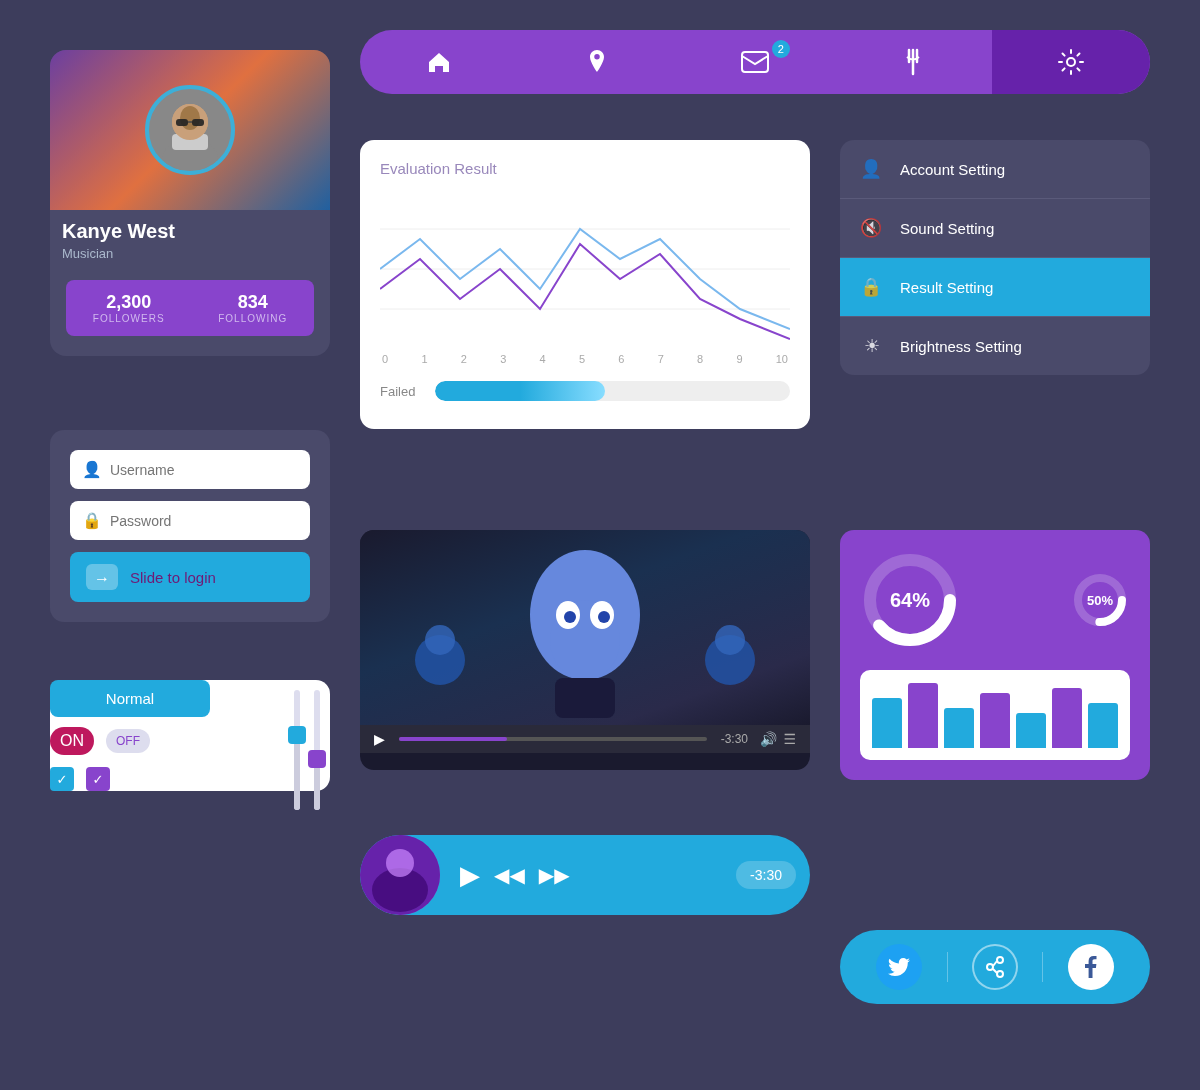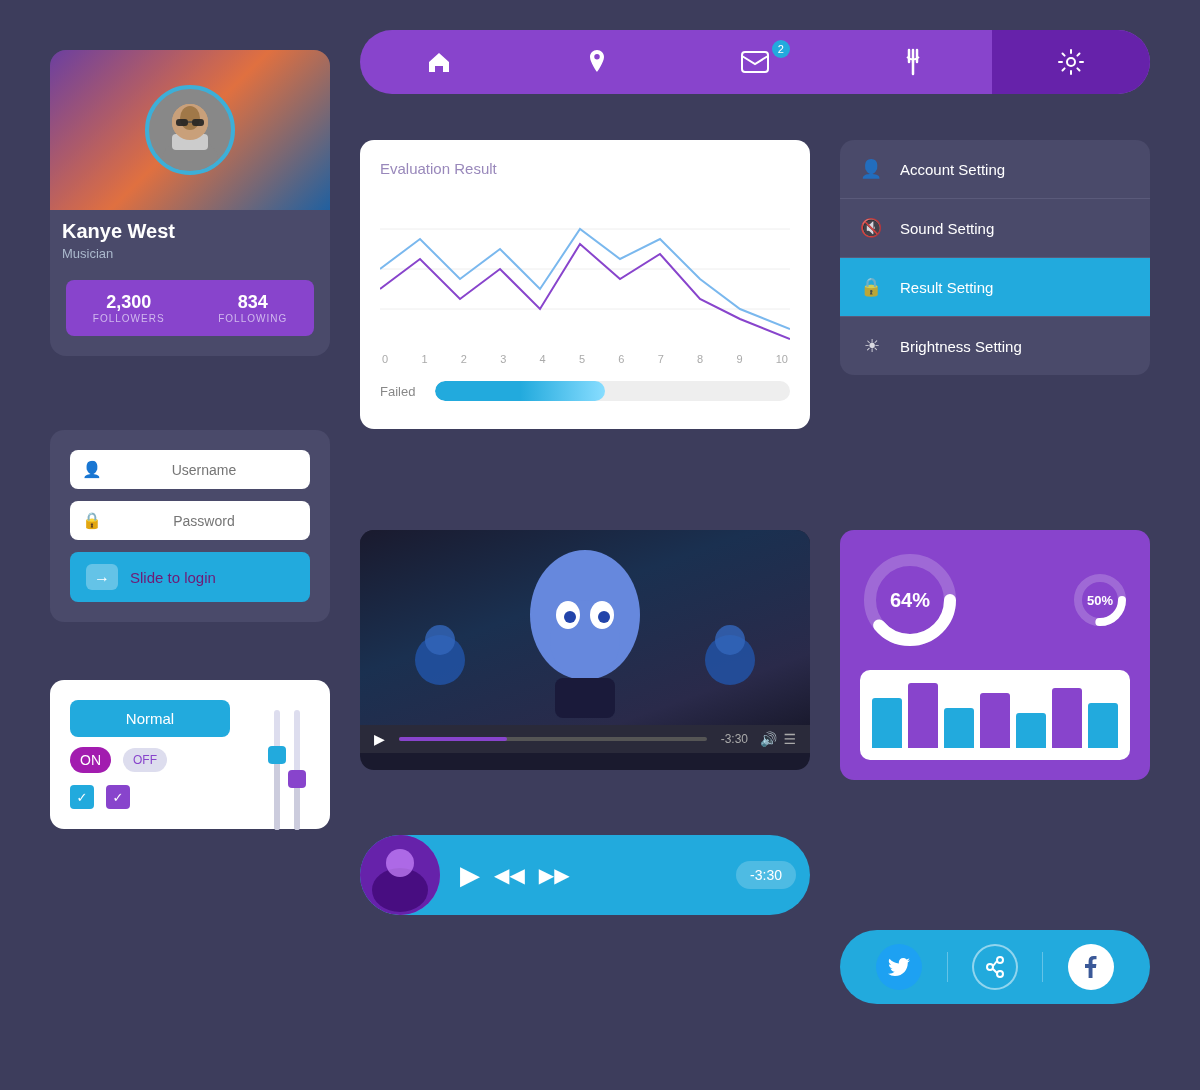--- a/index.html
+++ b/index.html
@@ -91,21 +91,20 @@
       margin-bottom: 12px;
     }
     .input-icon { color: #9988bb; margin-right: 8px; font-size: 16px; }
     .input-row input {
       border: none;
       outline: none;
       background: transparent;
       color: #4d7c0f;
       font-size: 14px;
       width: 100%;
-      text-align: center;
     }
     .slide-btn {
       display: flex;
       align-items: center;
       background: #22aadd;
       border-radius: 8px;
       padding: 12px 16px;
       cursor: pointer;
       border: none;
       width: 100%;
@@ -121,21 +120,20 @@
     .slide-text { color: #701a75; font-size: 15px; }
 
     
     .ui-controls {
       position: absolute;
       top: 680px;
       left: 50px;
       width: 280px;
       background: #fff;
       border-radius: 14px;
-      padding: 20px;
     }
     .btn-normal {
       background: #22aadd;
       color: #fff;
       border: none;
       border-radius: 8px;
       padding: 10px 0;
       width: 160px;
       font-size: 15px;
       display: block;
@@ -156,25 +154,25 @@
       cursor: pointer;
       margin-bottom: 14px;
     }
     .toggles-row {
       display: flex;
       align-items: center;
       gap: 12px;
       margin-bottom: 12px;
     }
     .toggle-on {
-      background: #a21caf;
+      background: #be185d;
       border-radius: 20px;
       padding: 5px 10px;
       color: #fff;
-      font-size: 14px;
+      font-size: 16px;
       display: flex;
       align-items: center;
       gap: 4px;
       cursor: pointer;
     }
     .toggle-off {
       background: #dde;
       border-radius: 20px;
       padding: 5px 10px;
       color: #8844cc;

